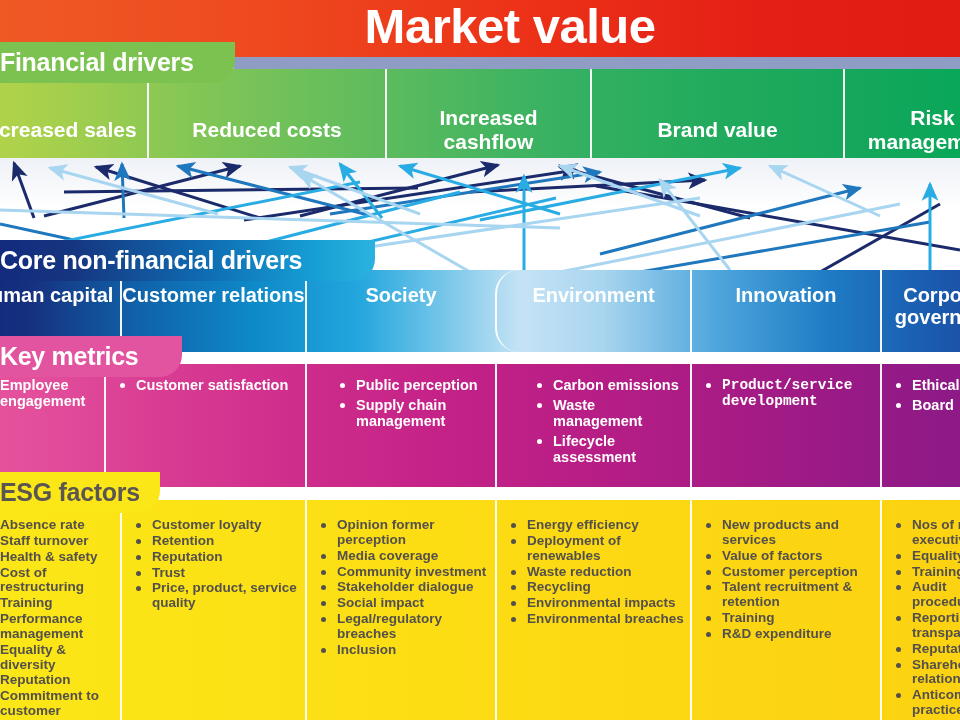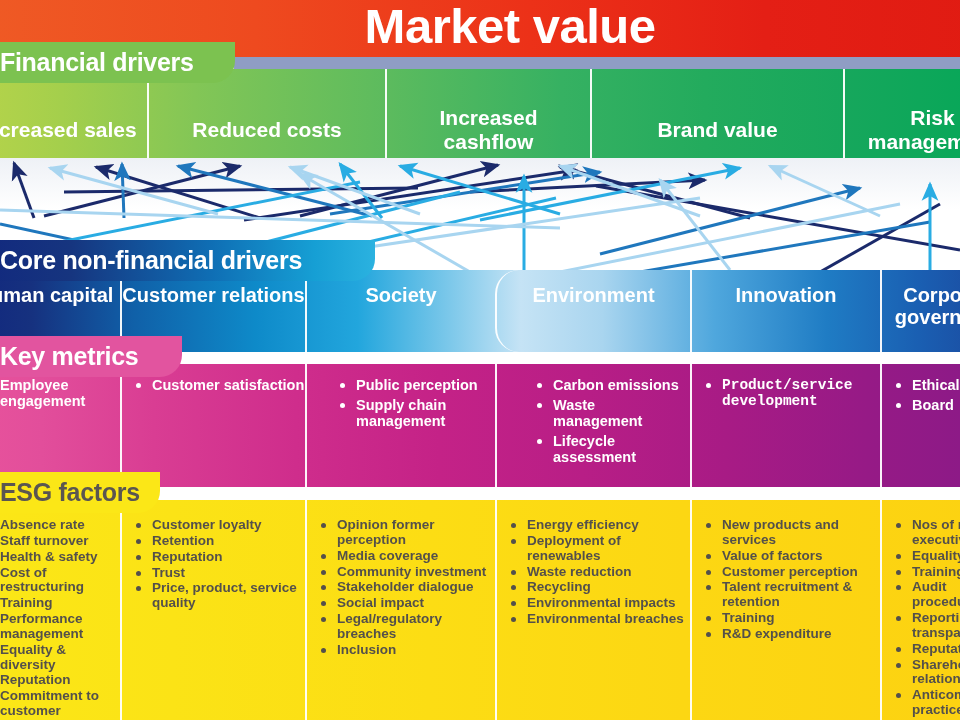--- a/index.html
+++ b/index.html
@@ -223,21 +223,21 @@
     <span>Core non-financial drivers</span>
   </div>
 
   <div class="row pink-row">
     <div class="colset" style="left:30px;">
       <div class="col" style="left:-30px;width:150px;">
         <ul class="bl">
             <li>Employee engagement</li>
           </ul>
       </div>
-      <div class="col divider" style="left:120px;width:203px;">
+      <div class="col divider" style="left:104px;width:203px;">
         <ul class="bl">
             <li>Customer satisfaction</li>
           </ul>
       </div>
       <div class="col divider" style="left:305px;width:190px;padding-left:29px;">
         <ul class="bl">
             <li>Public perception</li>
             <li>Supply chain management</li>
           </ul>
       </div>

